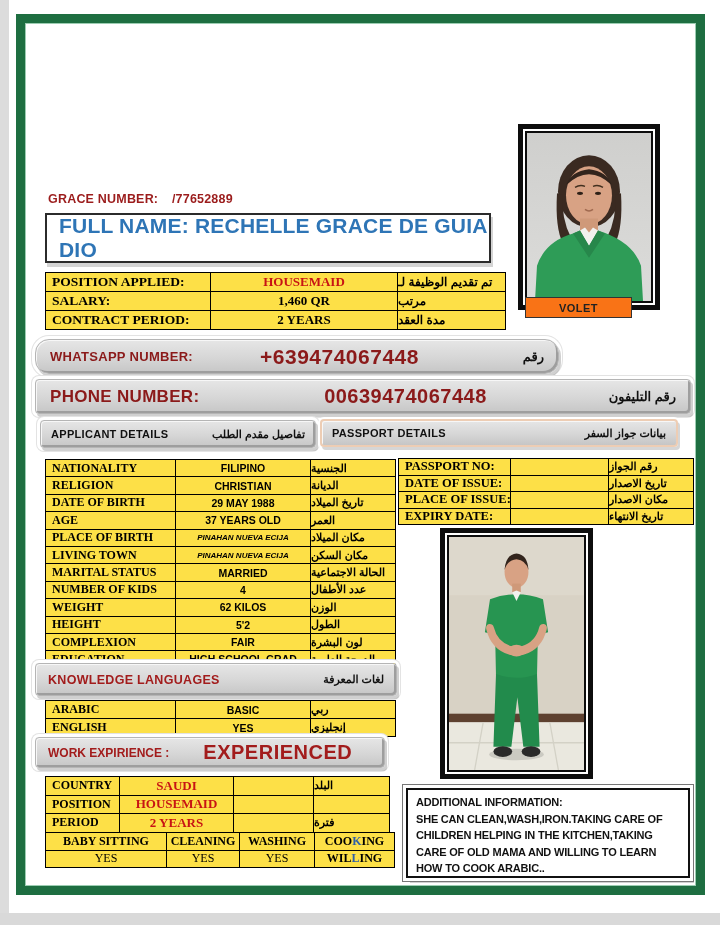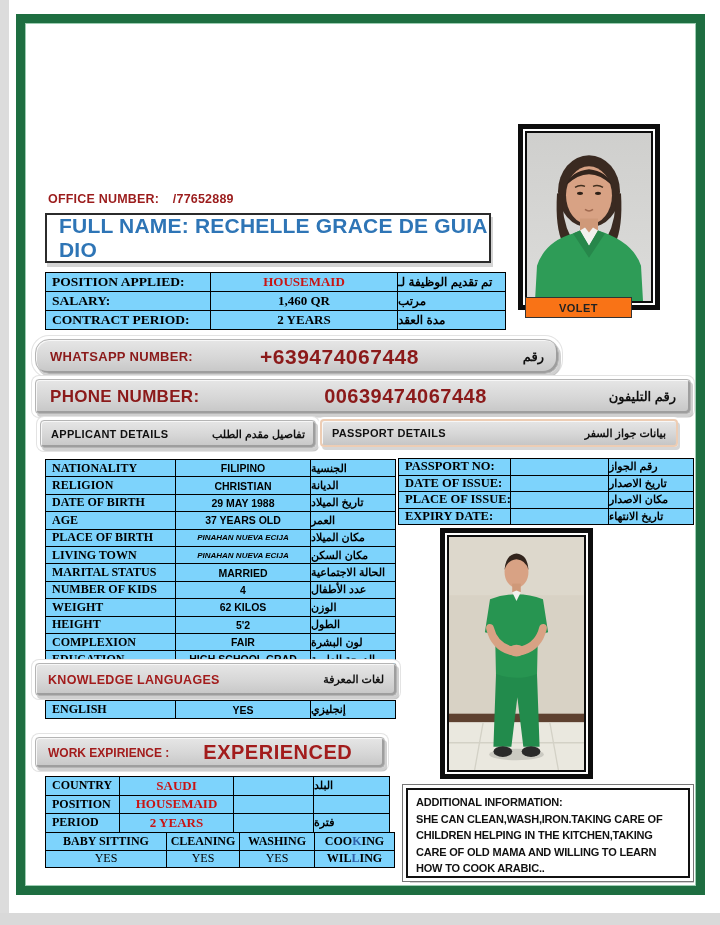--- a/index.html
+++ b/index.html
@@ -8,21 +8,21 @@
   .edge-left{position:absolute;left:0;top:0;width:9px;height:925px;background:#dcdcdc;}
   .edge-bottom{position:absolute;left:0;top:913px;width:720px;height:12px;background:#d9d9d9;}
   .green-frame{position:absolute;left:16px;top:14px;width:689px;height:881px;box-sizing:border-box;
         border:9px solid #1e6e41;box-shadow:inset 0 0 0 1px #9ccdb2;}
   .office-number{position:absolute;left:48px;top:192px;font-size:12.5px;font-weight:bold;color:#9b1c1c;letter-spacing:.2px;}
   .office-number .num{margin-left:10px;}
   .fullname-box{position:absolute;left:45px;top:213px;width:446px;height:50px;box-sizing:border-box;
         border:2px solid #2b2b2b;background:#fff;display:flex;align-items:center;padding-left:12px;
         box-shadow:2px 4px 0 rgba(160,160,160,.45);}
   .fullname-box span{font-size:21px;font-weight:bold;color:#2e75b6;letter-spacing:.2px;}
-  table{border-collapse:collapse;table-layout:fixed;background:#7dd3fc;}
+  table{border-collapse:collapse;table-layout:fixed;background:#fde047;}
   td{border:1.5px solid #000;overflow:hidden;white-space:nowrap;padding:0;}
   .lbl{font-family:"Liberation Serif",serif;font-weight:bold;font-size:12px;text-align:left;padding-left:6px;}
   .val{font-weight:bold;font-size:10.5px;text-align:center;}
   .val-serif{font-family:"Liberation Serif",serif;font-weight:bold;font-size:13px;text-align:center;}
   .ar{font-weight:bold;font-size:11px;text-align:left;padding-right:5px;direction:rtl;}
   .red{color:#c81414;}
   .small{font-size:8px;font-style:italic;}
   .pos-table{position:absolute;left:45px;top:272px;width:460px;}
   .pos-table td{height:18px;}
   .pos-table .lbl{font-size:13.5px;}
@@ -80,21 +80,21 @@
 </style>
 </head>
 <body>
 
 <div class="page">
   <div class="edge-left"></div>
   <div class="edge-bottom"></div>
   <div class="green-frame"></div>
 
   <div class="office-number">
-    <span>OFFICE NUMBER:</span>
+    <span>GRACE NUMBER:</span>
     <span class="num">/77652889</span>
   </div>
 
   <div class="fullname-box">
     <span>FULL NAME: RECHELLE GRACE DE GUIA DIO</span>
   </div>
 
   <div class="photo-frame portrait">
     <div class="photo-inner">
       <svg viewBox="0 0 124 167" preserveAspectRatio="none">
@@ -301,20 +301,25 @@
     <span class="kl-title">KNOWLEDGE LANGUAGES</span>
     <span class="sec-ar">لغات المعرفة</span>
   </div>
   <table class="lang-table">
     <colgroup>
         <col style="width:130px">
         <col style="width:135px">
         <col style="width:85px">
       </colgroup>
     <tbody>
+        <tr>
+      <td class="lbl">ARABIC</td>
+      <td class="val">BASIC</td>
+      <td class="ar">ربي</td>
+    </tr>
     <tr>
       <td class="lbl">ENGLISH</td>
       <td class="val">YES</td>
       <td class="ar">إنجليزي</td>
     </tr>
   </tbody>
     </table>
 
   <div class="bar we-bar">
     <span class="we-title">WORK EXPIRIENCE :</span>

